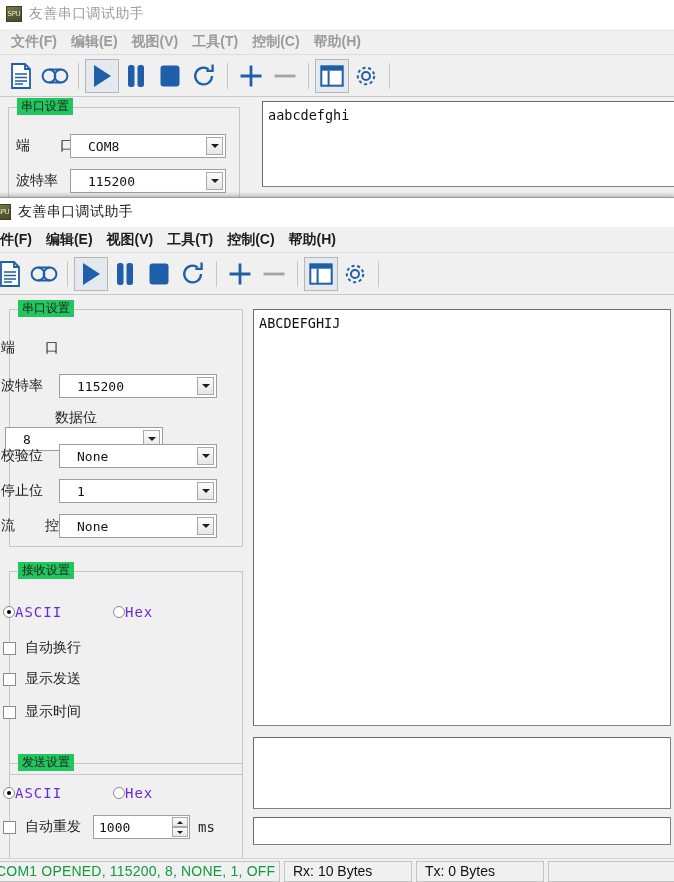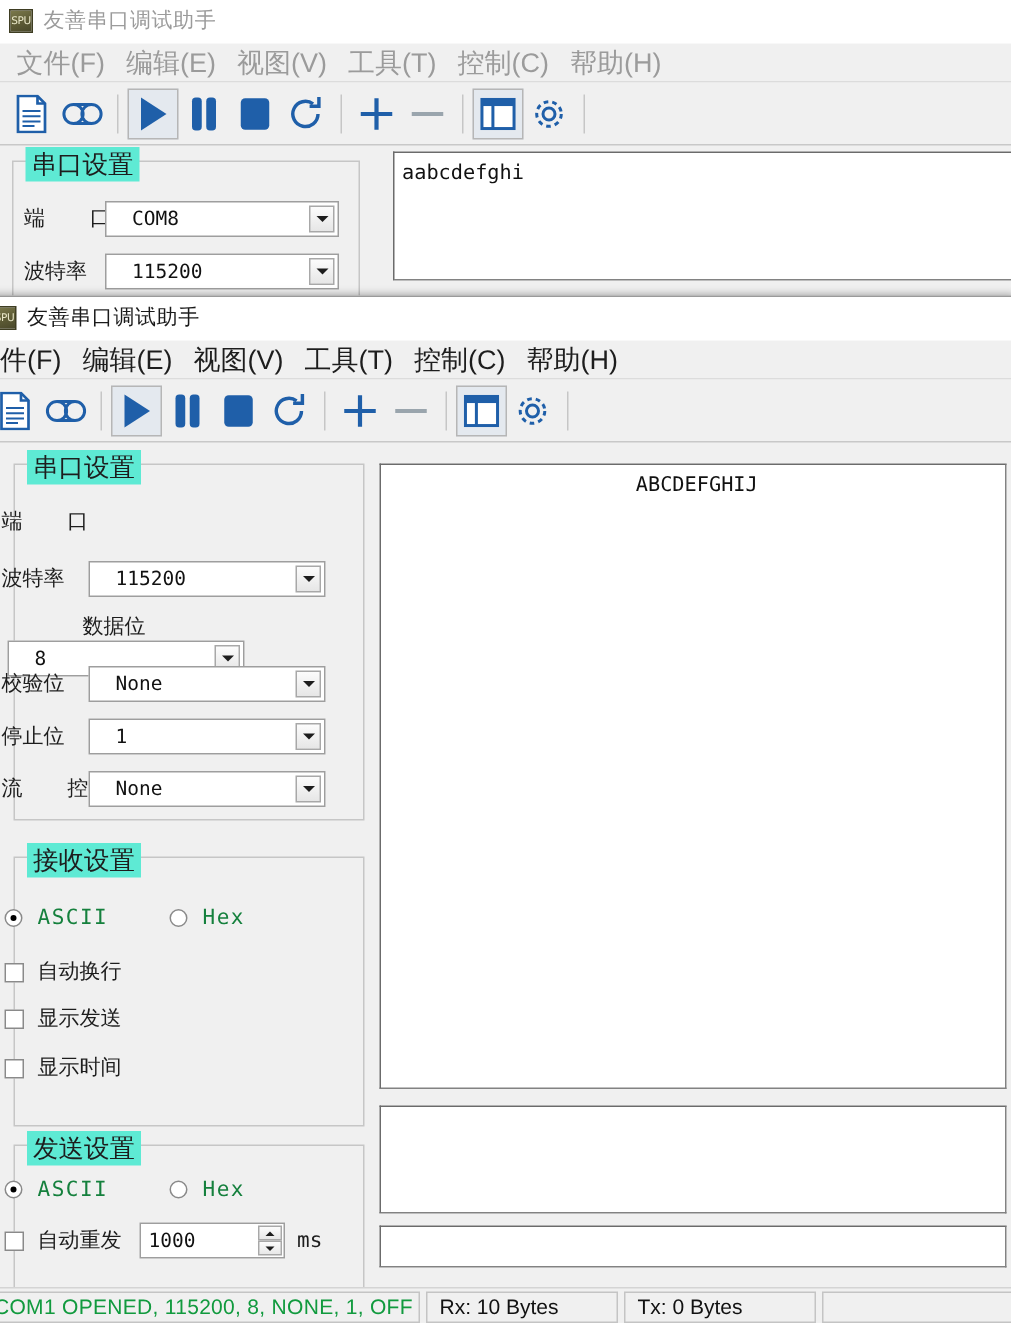--- a/index.html
+++ b/index.html
@@ -27,60 +27,60 @@
              font-family:"DejaVu Sans",sans-serif;letter-spacing:-.3px;overflow:hidden;}
   .title-txt{position:absolute;top:5px;font-size:14px;letter-spacing:.4px;white-space:nowrap;}
   .back .title-ico{left:6px;}
   .back .title-txt{left:29px;color:#9b9b9b;}
   .front .title-ico{left:6px;}
   .front .title-txt{left:29px;color:#1a1a1a;}
 
   
   .menubar{height:26px;background:#f0f0f0;border-bottom:1px solid #dcdcdc;
            display:flex;align-items:center;padding-left:4px;box-sizing:border-box;}
-  .menuitem{font-size:18px;padding:2px 7px;white-space:nowrap;}
+  .menuitem{font-size:14px;padding:2px 7px;white-space:nowrap;font-weight:bold;}
   .back .menuitem{color:#9b9b9b;}
   .front .menuitem{color:#1d1d1d;}
 
   
   .toolbar{height:42px;background:#f0f0f0;border-bottom:1px solid #c8c8c8;
            display:flex;align-items:center;padding-left:4px;box-sizing:border-box;}
   .tbsep{width:1px;height:26px;background:#c6c6c6;margin:0 6px;}
   .tbtn{width:34px;height:34px;display:flex;align-items:center;justify-content:center;
         box-sizing:border-box;border:1px solid transparent;}
   .tbtn.on{border:1px solid #b6b6b6;background:#e4e9ef;}
   .tbtn svg{display:block;}
 
   
   .content{position:relative;}
 
   .gbox{position:absolute;border:1px solid #c6c6c6;box-sizing:border-box;background:transparent;}
-  .gbox .legend{position:absolute;top:-10px;left:8px;background:#5eead4;padding:0 4px;
-                font-size:17px;color:#1d1d1d;white-space:nowrap;}
+  .gbox .legend{position:absolute;top:-10px;left:8px;background:#22c55e;padding:0 4px;
+                font-size:12px;color:#1d1d1d;white-space:nowrap;}
 
   .row{position:absolute;display:flex;align-items:center;}
   .lbl{font-size:14px;color:#1d1d1d;white-space:nowrap;}
   .lbl.sp{letter-spacing:13px;}
 
   .combo{position:relative;height:24px;background:#fff;border:1px solid #9e9e9e;
          box-sizing:border-box;display:flex;align-items:center;}
   .combo .val{padding-left:5px;font-family:"DejaVu Sans Mono","Liberation Mono",monospace;
               font-size:13px;color:#111;white-space:nowrap;overflow:hidden;margin-left:12px;}
   .combo .arrowbox{position:absolute;right:2px;top:2px;width:17px;height:18px;
                    background:linear-gradient(#fcfcfc,#e6e6e6);border:1px solid #a8a8a8;
                    box-sizing:border-box;display:flex;align-items:center;justify-content:center;}
   .caret{width:0;height:0;border-left:4px solid transparent;border-right:4px solid transparent;
          border-top:4px solid #1d1d1d;}
 
   .radio{display:flex;align-items:center;}
   .radio .dot{width:12px;height:12px;border-radius:50%;border:1px solid #8a8a8a;
               background:#fff;box-sizing:border-box;position:relative;}
   .radio.on .dot:after{content:"";position:absolute;left:3px;top:3px;width:4px;height:4px;
                        border-radius:50%;background:#000;}
-  .radio .t{margin-left:10px;font-size:14px;color:#15803d;
+  .radio .t{margin-left:0;font-size:14px;color:#6d28d9;
             font-family:"DejaVu Sans Mono","Liberation Mono",monospace;letter-spacing:1px;}
 
   .chk{display:flex;align-items:center;}
   .chk .bx{width:13px;height:13px;border:1px solid #8a8a8a;background:#fff;box-sizing:border-box;}
   .chk .t{margin-left:9px;font-size:14px;color:#1d1d1d;white-space:nowrap;}
 
   .spin{position:relative;height:24px;background:#fff;border:1px solid #9e9e9e;box-sizing:border-box;
         display:flex;align-items:center;}
   .spin .val{padding-left:5px;font-family:"DejaVu Sans Mono","Liberation Mono",monospace;
              font-size:13px;color:#111;}
@@ -373,21 +373,21 @@
       <div class="row" style="left:12px;top:219px;">
         <span class="lbl sp" style="width:54px;">流    控</span>
         <span class="combo" style="width:158px;margin-left:4px;">
           <span class="val">None</span>
           <span class="arrowbox">
               <i class="caret"></i>
             </span>
         </span>
       </div>
 
-      <div class="gbox" style="left:20px;top:276px;width:234px;height:180px;">
+      <div class="gbox" style="left:20px;top:276px;width:234px;height:204px;">
         <div class="legend">接收设置</div>
       </div>
 
       <div class="row radio on" style="left:14px;top:309px;">
         <span class="dot"></span>
         <span class="t">ASCII</span>
       </div>
       <div class="row radio" style="left:124px;top:309px;">
         <span class="dot"></span>
         <span class="t">Hex</span>
@@ -431,21 +431,21 @@
                 <i class="up"></i>
               </div>
             <div>
                 <i class="dn"></i>
               </div>
           </span>
         </span>
         <span class="lbl" style="margin-left:8px;font-family:'DejaVu Sans Mono','Liberation Mono',monospace;">ms</span>
       </div>
 
-      <div class="txtarea" style="left:264px;top:14px;width:418px;height:417px;text-align:center;">
+      <div class="txtarea" style="left:264px;top:14px;width:418px;height:417px;">
         <div class="txt">ABCDEFGHIJ</div>
       </div>
 
       <div class="txtarea" style="left:264px;top:442px;width:418px;height:72px;">
         <div class="txt"></div>
       </div>
 
       <div class="txtarea" style="left:264px;top:522px;width:418px;height:28px;">
         <div class="txt"></div>
       </div>

